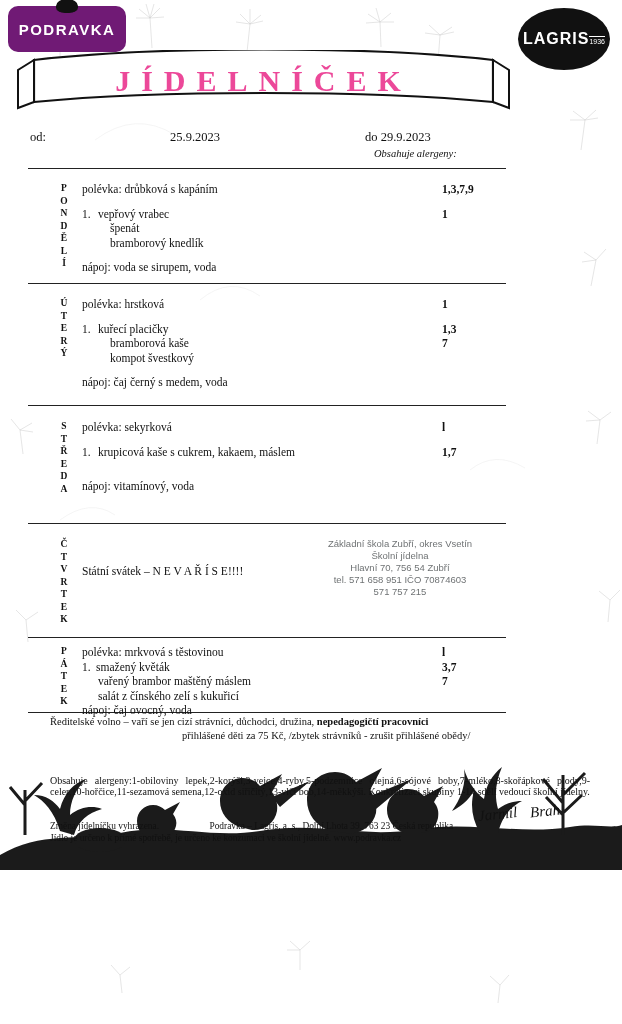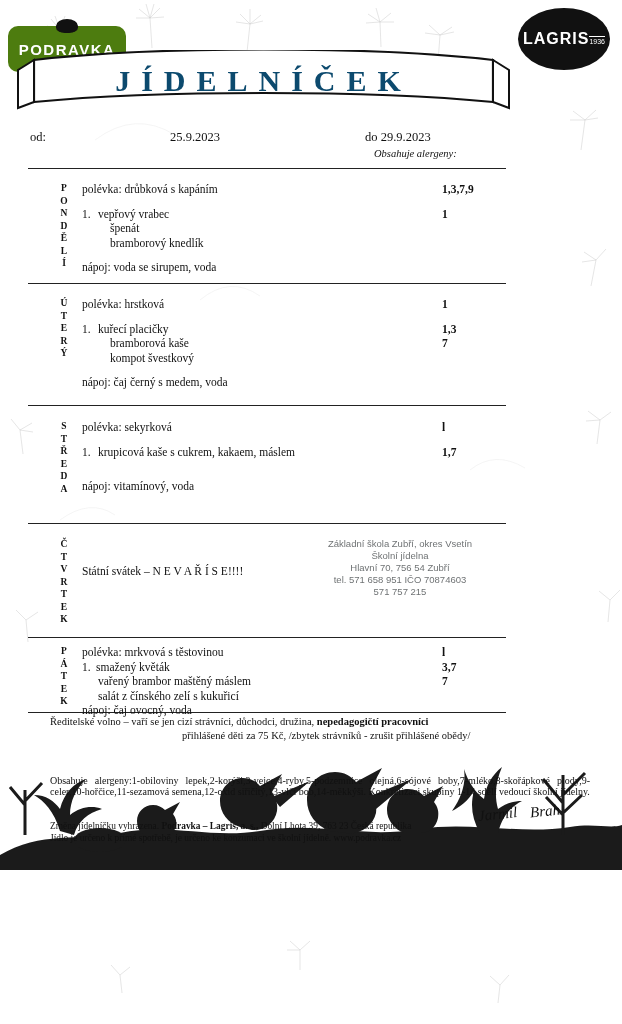--- a/index.html
+++ b/index.html
@@ -27,24 +27,24 @@
     position: absolute;
     inset: 0;
     pointer-events: none;
     opacity: 0.55;
   }
 
   
   .logo-podravka {
     position: absolute;
     left: 8px;
-    top: 26px;
+    top: 6px;
     width: 118px;
     height: 46px;
-    background: #4d7c0f;
+    background: #701a75;
     border-radius: 10px;
     color: #fff;
     display: flex;
     align-items: center;
     justify-content: center;
     letter-spacing: 1.5px;
     font-family: "Liberation Sans", sans-serif;
     font-weight: bold;
     font-size: 15px;
   }
@@ -99,21 +99,21 @@
     top: 0;
     width: 495px;
     height: 62px;
     display: flex;
     align-items: center;
     justify-content: center;
     font-family: "Liberation Serif", serif;
     font-size: 30px;
     font-weight: bold;
     letter-spacing: 11px;
-    color: #0c4a6e;
+    color: #ec4899;
     z-index: 3;
   }
 
   
   .date-row {
     position: absolute;
     top: 130px;
     left: 30px;
     width: 500px;
     font-size: 12.5px;
@@ -212,21 +212,21 @@
     text-align: justify;
   }
   .footer {
     position: absolute;
     left: 50px;
     top: 820px;
     width: 540px;
     font-size: 9.4px;
     line-height: 12px;
   }
-  .footer .brand { font-weight: bold; }
+  .footer .brand { font-weight: normal; margin-left: 48px; }
 
   .signature {
     position: absolute;
     font-family: "Liberation Serif", serif;
     font-style: italic;
     font-size: 15px;
     color: #111;
     transform: rotate(-6deg);
   }
 

